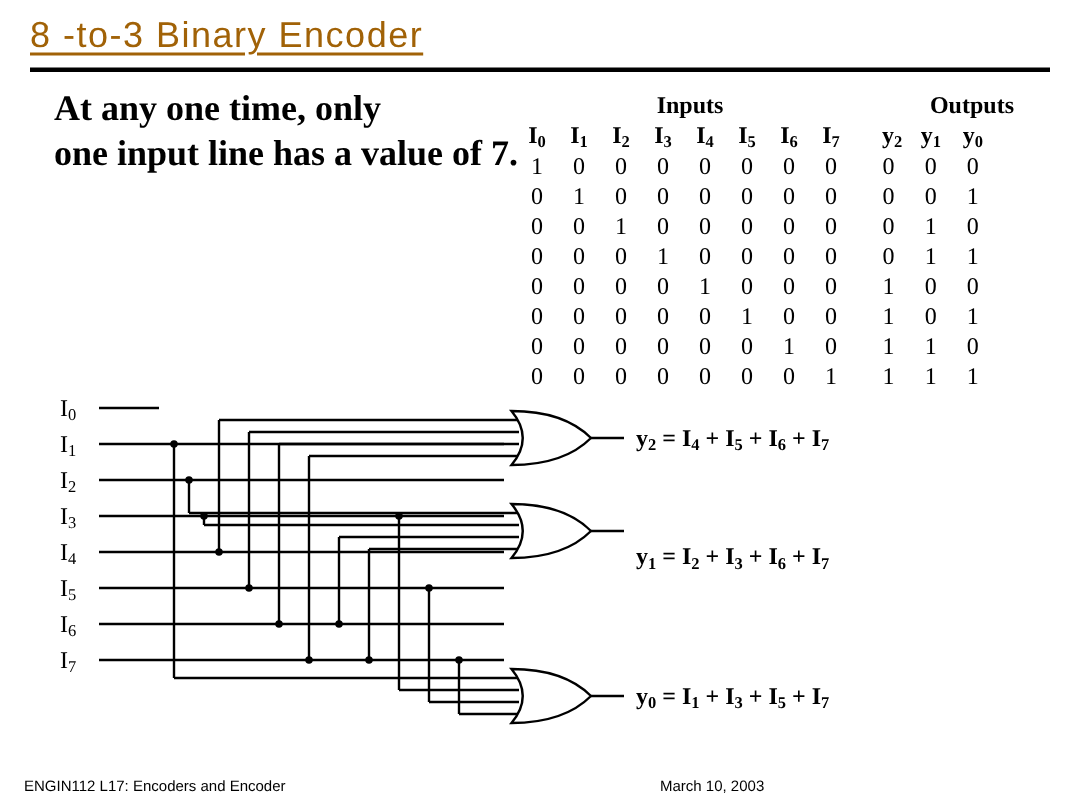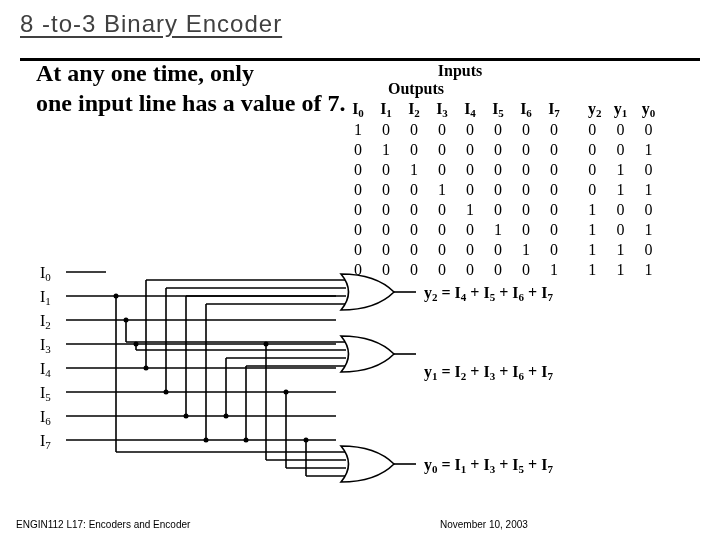--- a/index.html
+++ b/index.html
@@ -1,25 +1,25 @@
 <!DOCTYPE html>
 <html><head>
 <meta charset="utf-8">
 <style>
   * { box-sizing: border-box; margin: 0; padding: 0; }
   html, body { width: 720px; height: 540px; font-family: "Times New Roman", serif; background: #fff; color: #000; }
   .slide { width: 720px; height: 540px; position: relative; overflow: hidden; }
 
-  .title { font-family: Arial, sans-serif; font-size: 24px; color: #404040; padding: 10px 20px 20px 20px; letter-spacing: 1px; text-decoration: underline; text-underline-offset: 4px; }
+  .title { font-family: Arial, sans-serif; font-size: 24px; color: #a16207; padding: 10px 20px 7px 20px; letter-spacing: 1px; text-decoration: underline; text-underline-offset: 4px; }
   .title-rule { border: none; border-top: 3px solid #000; margin: 0 20px 6px 20px; }
 
   .desc { font-size: 24px; font-weight: bold; position: absolute; top: 58px; left: 36px; line-height: 1.25; }
 
   .table-wrap { position: absolute; top: 62px; left: 344px; }
-  .tt-headers { display: flex; font-weight: bold; font-size: 16px; flex-direction: column; }
+  .tt-headers { display: flex; font-weight: bold; font-size: 16px; }
   .tt-h-inputs { width: 232px; text-align: center; }
   .tt-h-outputs { width: 100px; text-align: right; }
 
   .tt { border-collapse: collapse; font-size: 16px; }
   .tt th { padding: 2px 5px; font-weight: bold; position: relative; }
   .tt td { padding: 1px 10px; text-align: center; }
   .subnum { font-size: 11px; position: relative; top: 3px; }
   .sep-left { border-left: 2px solid transparent; padding-left: 18px !important; }
 
   .circuit { position: absolute; top: 260px; left: 36px; width: 630px; height: 230px; }
@@ -254,15 +254,15 @@
         <div class="ilabel" style="top: 148px; left: 4px;">I<span class="subnum">6</span></div>
         <div class="ilabel" style="top: 172px; left: 4px;">I<span class="subnum">7</span></div>
       </div>
 
     <div class="eq" style="top:24px; left:388px;"><span id="eq-y2">y<span class="subnum">2</span> = I<span class="subnum">4</span> + I<span class="subnum">5</span> + I<span class="subnum">6</span> + I<span class="subnum">7</span></span></div>
     <div class="eq" style="top:86px; left:388px;margin-top:17px;"><span id="eq-y1">y<span class="subnum">1</span> = I<span class="subnum">2</span> + I<span class="subnum">3</span> + I<span class="subnum">6</span> + I<span class="subnum">7</span></span></div>
     <div class="eq" style="top:196px; left:388px;"><span id="eq-y0">y<span class="subnum">0</span> = I<span class="subnum">1</span> + I<span class="subnum">3</span> + I<span class="subnum">5</span> + I<span class="subnum">7</span></span></div>
   </div>
 
   <div class="footer-left">ENGIN112 L17: Encoders and Encoder</div>
-  <div class="footer-right">November 10, 2003</div>
+  <div class="footer-right">March 10, 2003</div>
 
 </div>
 
 </body></html>

